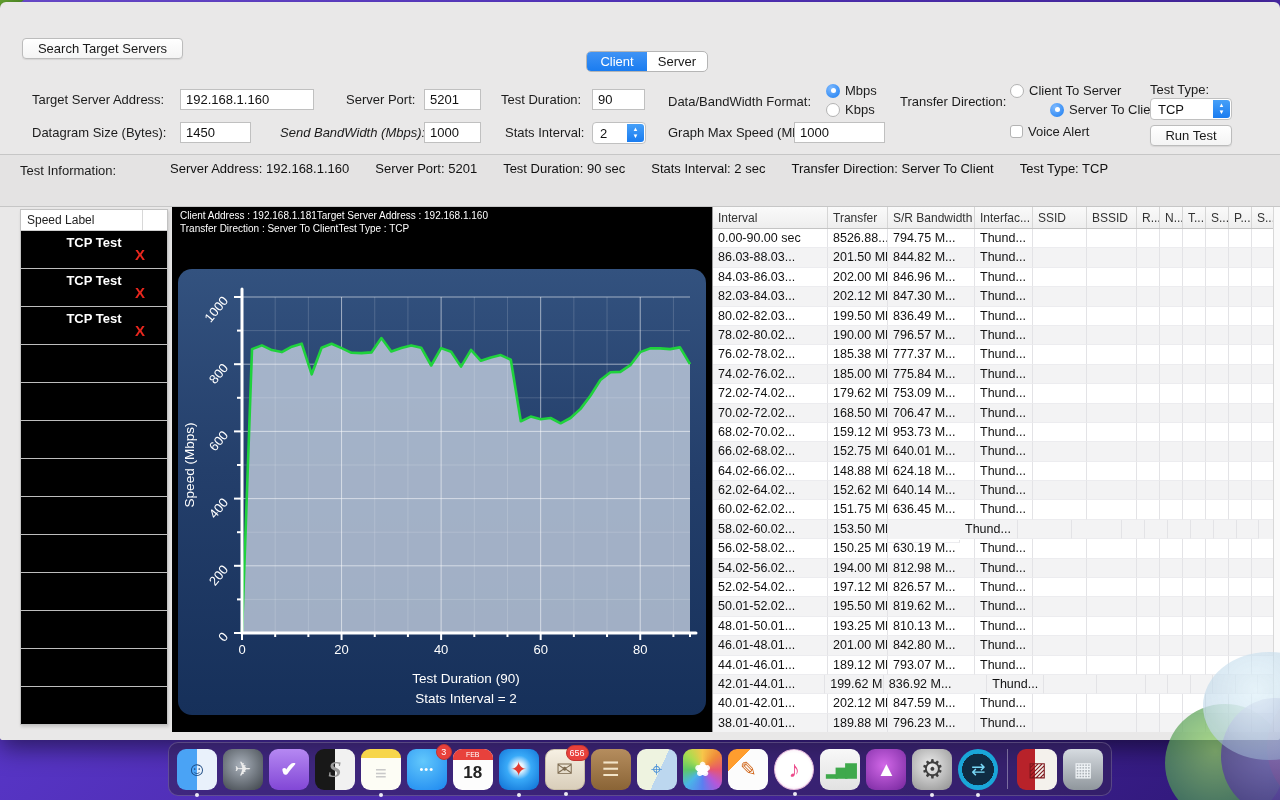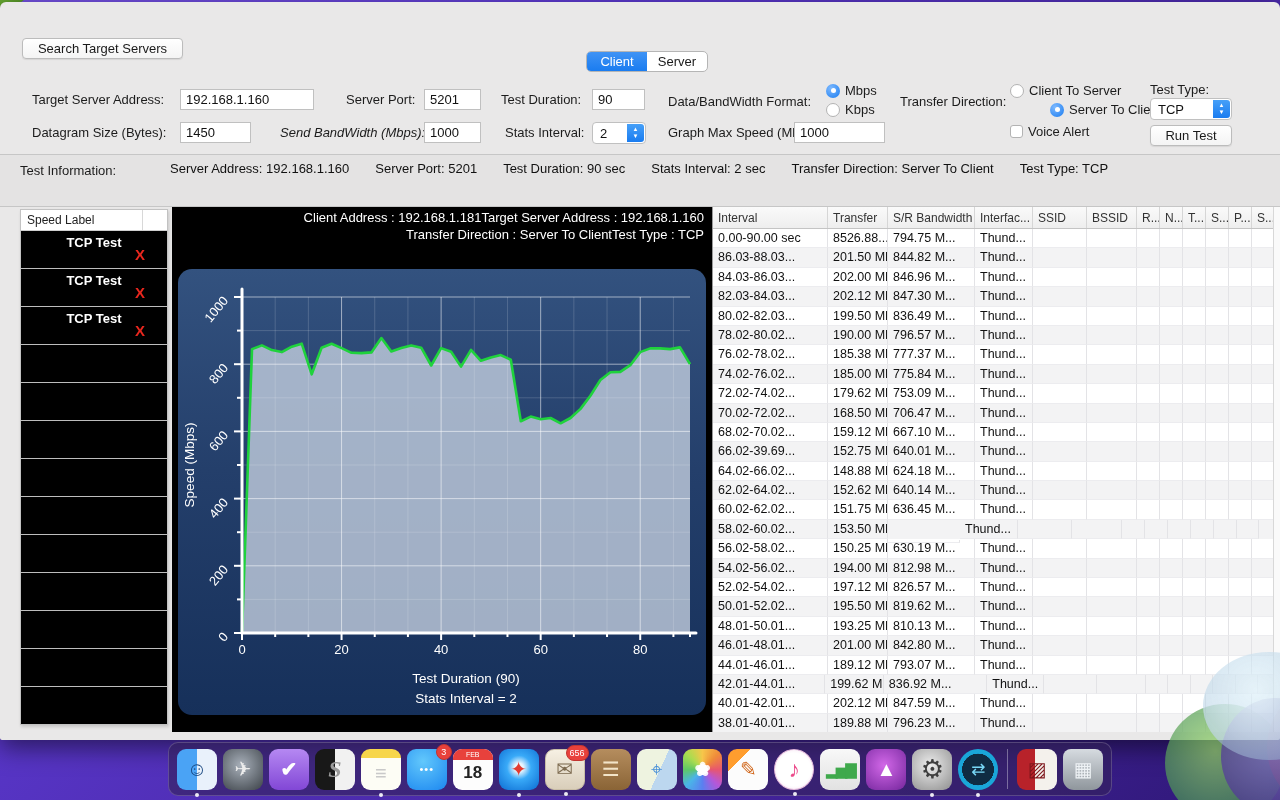--- a/index.html
+++ b/index.html
@@ -67,21 +67,21 @@
   .testlist-head { height:21px; background:#fff; border-bottom:1px solid #cfcfcf; font-size:12px;
     color:#222; padding:3px 0 0 6px; position:relative; }
   .testlist-head::after { content:""; position:absolute; right:24px; top:0; bottom:0; width:1px; background:#d8d8d8; }
   .trow { position:relative; height:38px; background:#000; border-bottom:1px solid #bdbdbd; }
   .trow .tname { position:absolute; width:100%; top:4px; text-align:center; color:#fff; font-weight:bold; font-size:13px; }
   .trow .tx { position:absolute; right:22px; top:15px; color:#e8271e; font-weight:bold; font-size:15px; }
 
   
   .chartcol { position:absolute; left:172px; top:205px; width:540px; height:525px; background:#000; }
   .chead { color:#fff; font-size:13.5px; text-align:center; }
-  .chead-row { display:flex; justify-content:flex-end; color:#fff; font-size:13px; padding:0 8px; }
+  .chead-row { display:flex; justify-content:flex-start; color:#fff; font-size:10px; padding:0 8px; }
   #chart-title { margin-top:10px; }
   .cpanel { position:absolute; left:6px; top:62px; width:528px; height:446px; border-radius:14px;
     background:linear-gradient(#33527f 0%,#243f6b 45%,#16305a 100%); }
   .cpanel svg { position:absolute; inset:0; }
   .grid-major { stroke:rgba(255,255,255,.55); stroke-width:1; }
   .grid-minor { stroke:rgba(255,255,255,.16); stroke-width:1; }
   .axis { stroke:#fff; stroke-width:3; stroke-linecap:round; }
   .tick { stroke:#fff; stroke-width:2; }
   .area { fill:rgba(195,206,223,.8); }
   .dataline { fill:none; stroke:#1fd23c; stroke-width:2.6; stroke-linejoin:round; }
@@ -482,33 +482,33 @@
             <div class="td" style="width: 23px;"></div>
             <div class="td" style="width: 23px;"></div>
             <div class="td" style="width: 23px;"></div>
             <div class="td" style="width: 23px;"></div>
             <div class="td" style="width: 23px;"></div>
             <div class="td" style="width: 22px;"></div>
           </div>
           <div class="tr">
             <div class="td" style="width: 115px;">68.02-70.02...</div>
             <div class="td" style="width: 60px;">159.12 MB</div>
-            <div class="td" style="width: 87px;">667.10 M...</div>
-            <div class="td" style="width: 58px;">Thund...</div>
-            <div class="td" style="width: 54px;"></div>
-            <div class="td" style="width: 50px;"></div>
-            <div class="td" style="width: 23px;"></div>
-            <div class="td" style="width: 23px;"></div>
-            <div class="td" style="width: 23px;"></div>
-            <div class="td" style="width: 23px;"></div>
-            <div class="td" style="width: 23px;"></div>
-            <div class="td" style="width: 22px;"></div>
-          </div>
-          <div class="tr">
-            <div class="td" style="width: 115px;">66.02-39.69...</div>
+            <div class="td" style="width: 87px;">953.73 M...</div>
+            <div class="td" style="width: 58px;">Thund...</div>
+            <div class="td" style="width: 54px;"></div>
+            <div class="td" style="width: 50px;"></div>
+            <div class="td" style="width: 23px;"></div>
+            <div class="td" style="width: 23px;"></div>
+            <div class="td" style="width: 23px;"></div>
+            <div class="td" style="width: 23px;"></div>
+            <div class="td" style="width: 23px;"></div>
+            <div class="td" style="width: 22px;"></div>
+          </div>
+          <div class="tr">
+            <div class="td" style="width: 115px;">66.02-68.02...</div>
             <div class="td" style="width: 60px;">152.75 MB</div>
             <div class="td" style="width: 87px;">640.01 M...</div>
             <div class="td" style="width: 58px;">Thund...</div>
             <div class="td" style="width: 54px;"></div>
             <div class="td" style="width: 50px;"></div>
             <div class="td" style="width: 23px;"></div>
             <div class="td" style="width: 23px;"></div>
             <div class="td" style="width: 23px;"></div>
             <div class="td" style="width: 23px;"></div>
             <div class="td" style="width: 23px;"></div>

